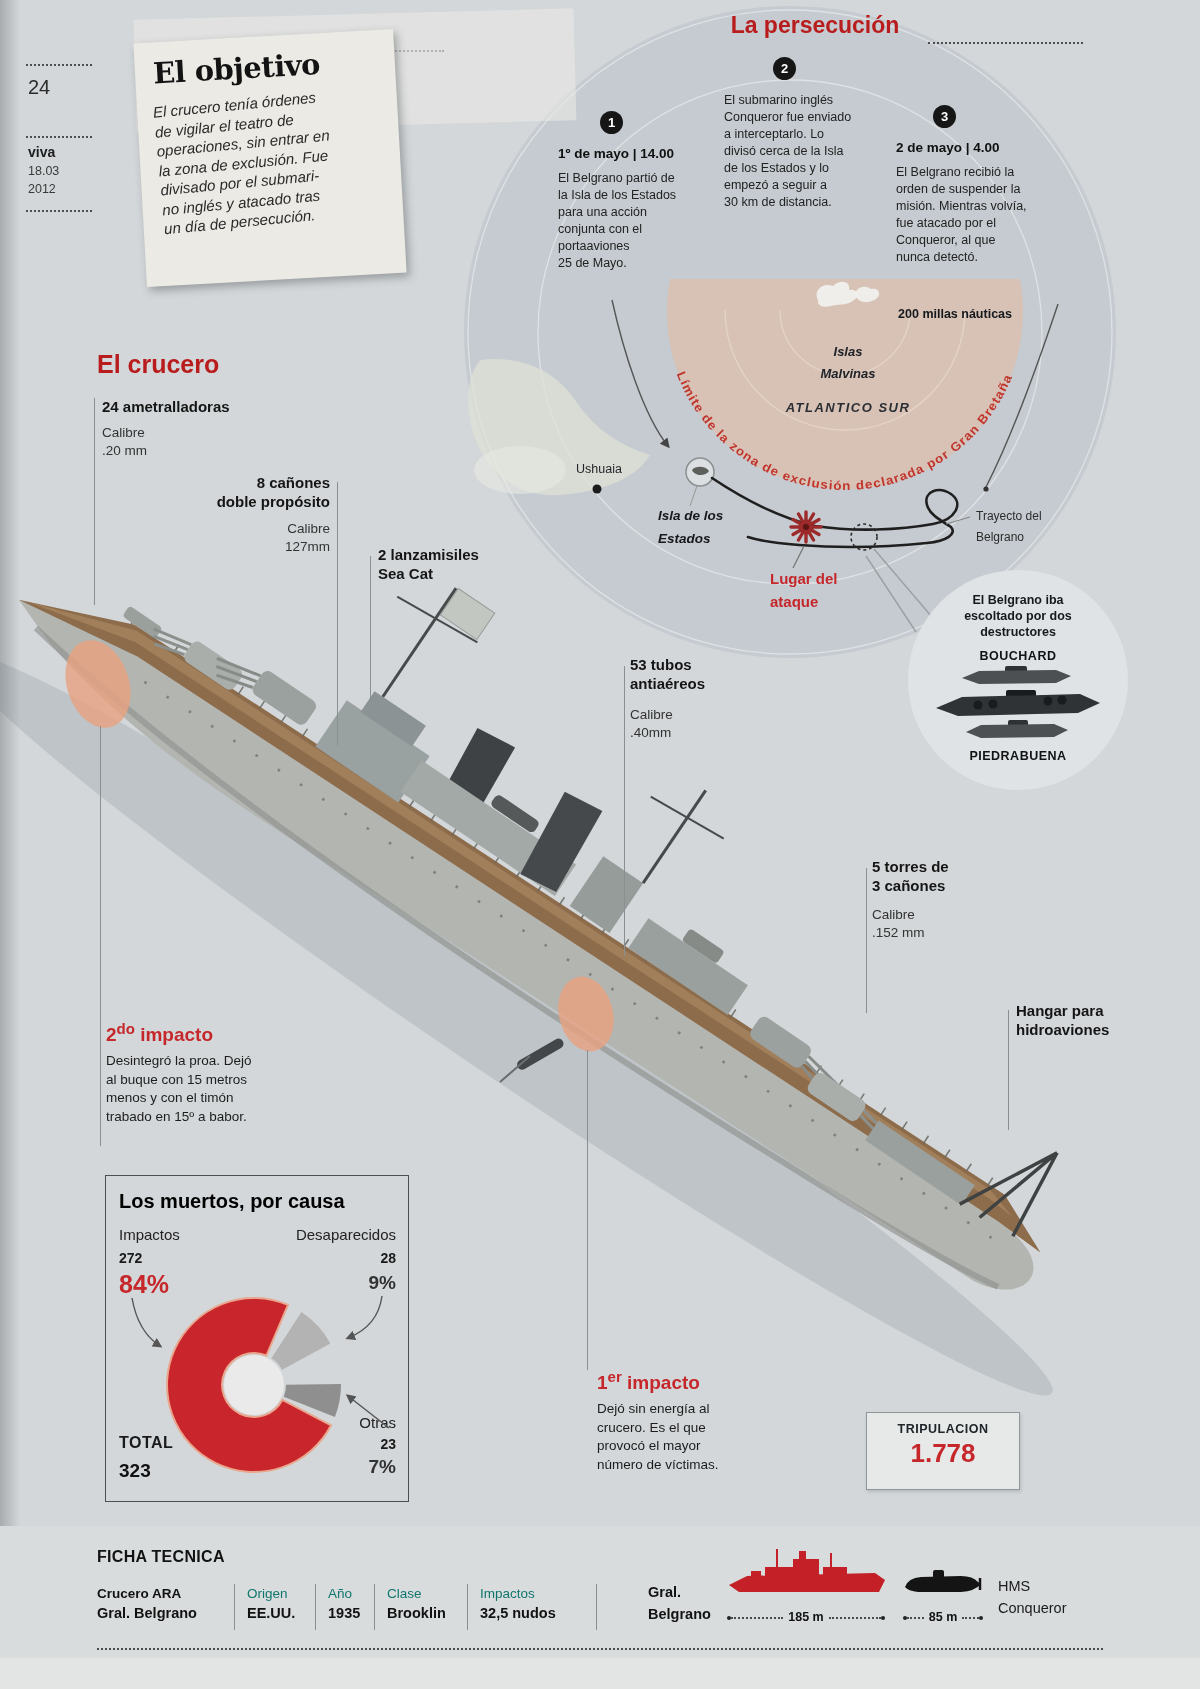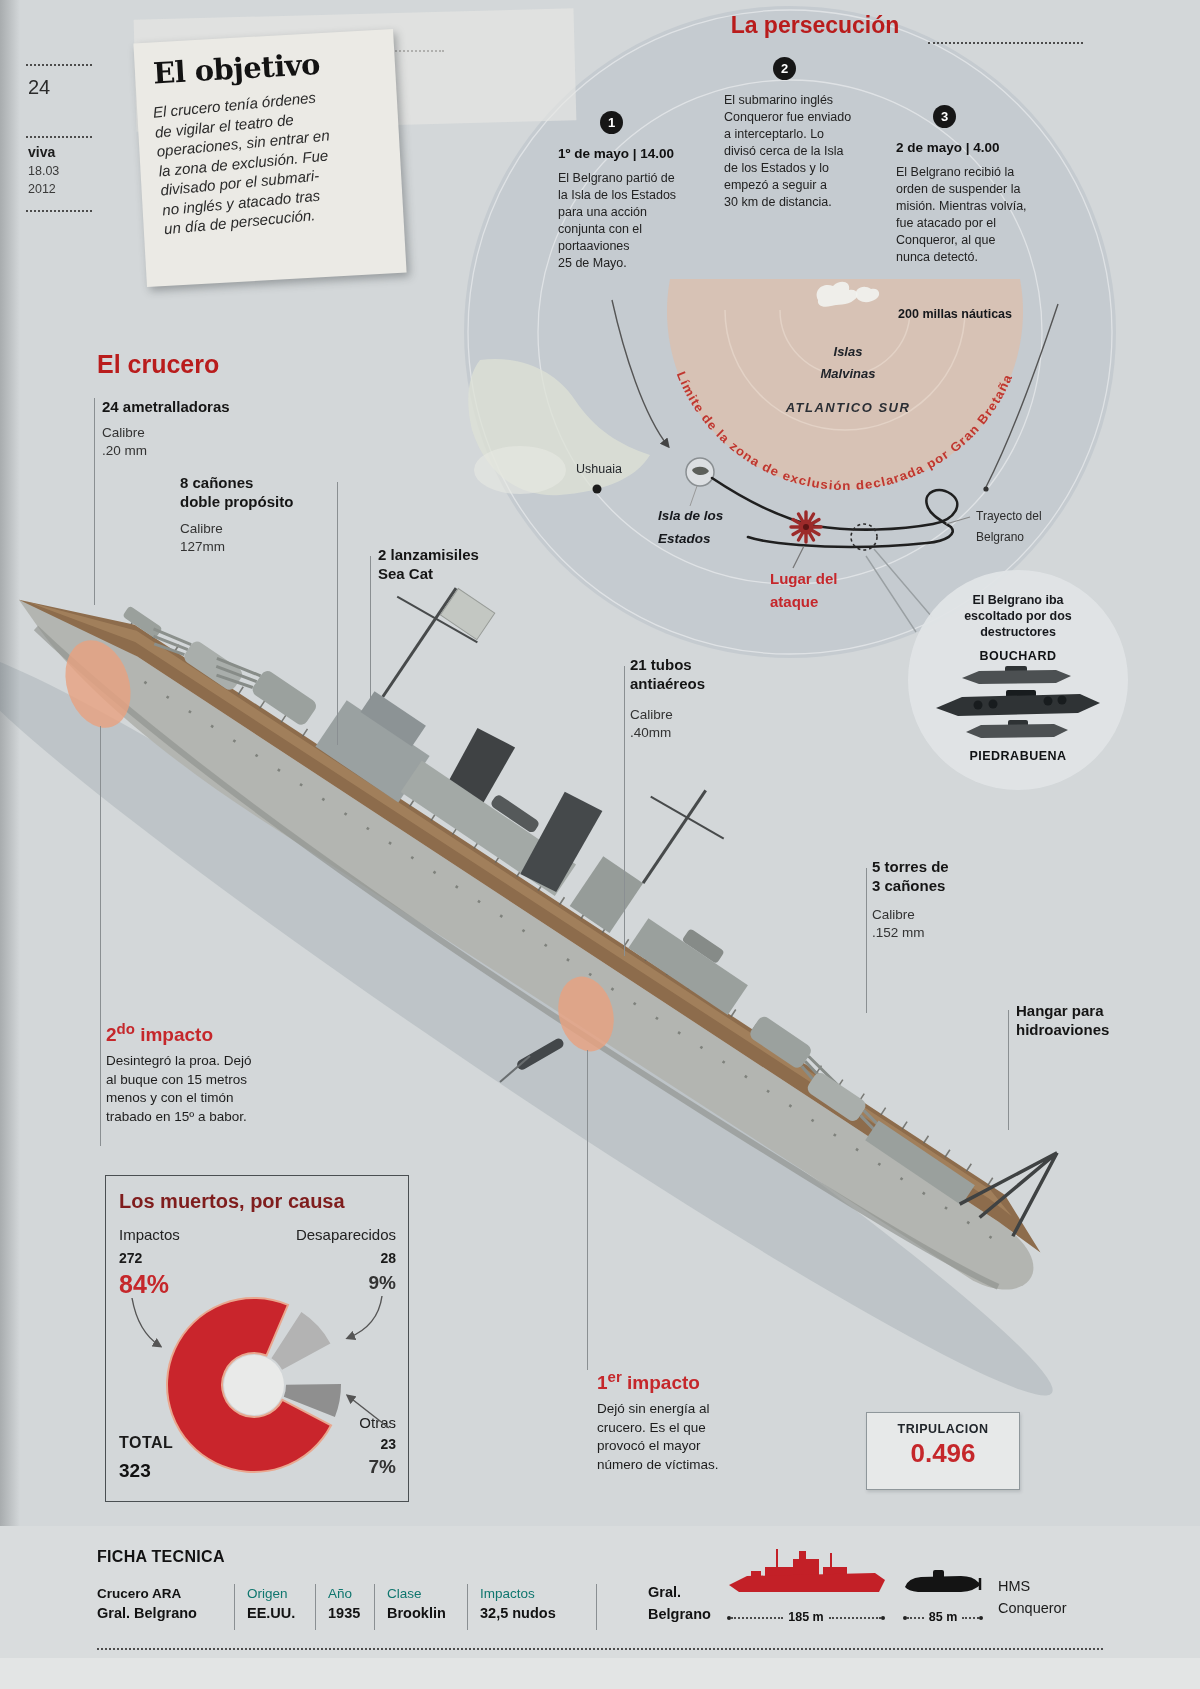--- a/index.html
+++ b/index.html
@@ -21,28 +21,28 @@
   .note-body{font-style:italic;font-size:15px;line-height:1.3;color:#2a2a2a;margin-top:8px;transform:rotate(-2.2deg)}
   
   .sec-title{font-weight:bold;color:#b91c1c}
   .badge{position:absolute;width:23px;height:23px;border-radius:50%;background:#161616;color:#fff;
          font-weight:bold;font-size:13px;display:flex;align-items:center;justify-content:center}
   .step-head{font-weight:bold;font-size:13.5px;color:#101010}
   .step-body{font-size:12.5px;line-height:1.36;color:#222}
   
   .wname{font-weight:bold;font-size:15px;color:#151515;line-height:1.25}
   .wdetail{font-size:13.5px;color:#333;line-height:1.3}
-  .right{}
+  .right{text-align:right}
   
   .imp-title{font-size:19px;font-weight:bold;color:#c5272b}
   .imp-title sup{font-size:15px}
   .imp-body{font-size:13.5px;line-height:1.38;color:#1d1d1d}
   
   .mbox{border:1.5px solid #4a4f52}
-  .m-title{font-size:20px;font-weight:bold;color:#7f1d1d}
+  .m-title{font-size:20px;font-weight:bold;color:#000000}
   .m-label{font-size:15px;color:#222}
   .m-count{font-size:14px;font-weight:bold;color:#1a1a1a}
   .m-pct-red{font-size:25px;font-weight:bold;color:#c5272b}
   .m-pct{font-size:19px;font-weight:bold;color:#333}
   .m-total-l{font-size:16px;font-weight:bold;color:#1a1a1a;letter-spacing:.5px}
   .m-total-v{font-size:19px;font-weight:bold;color:#111}
   
   .tbox{background:#e7e9e9;border:1px solid #8f979b;text-align:center;box-shadow:1px 2px 3px rgba(60,65,70,.18)}
   .t-label{font-size:12.5px;font-weight:bold;color:#20252a;letter-spacing:.5px;margin-top:9px}
   .t-value{font-size:26px;font-weight:bold;color:#c5272b;margin-top:2px}
@@ -279,21 +279,21 @@
 <div class="abs wname ml right" style="left:180px;top:474px;width:150px">8 cañones
 doble propósito</div>
 <div class="abs wdetail ml right" style="left:180px;top:520px;width:150px">Calibre
 127mm</div>
 
 <div class="vline" style="left:370px;top:556px;height:144px"></div>
 <div class="abs wname ml" style="left:378px;top:546px">2 lanzamisiles
 Sea Cat</div>
 
 <div class="vline" style="left:624px;top:666px;height:290px"></div>
-<div class="abs wname ml" style="left:630px;top:656px">21 tubos
+<div class="abs wname ml" style="left:630px;top:656px">53 tubos
 antiaéreos</div>
 <div class="abs wdetail ml" style="left:630px;top:706px">Calibre
 .40mm</div>
 
 <div class="vline" style="left:866px;top:868px;height:145px"></div>
 <div class="abs wname ml" style="left:872px;top:858px">5 torres de
 3 cañones</div>
 <div class="abs wdetail ml" style="left:872px;top:906px">Calibre
 .152 mm</div>
 
@@ -343,21 +343,21 @@
     <path d="M 276 120 Q 272 150 242 162" stroke="#555" stroke-width="1.4" fill="none" marker-end="url(#arr2)"></path>
     <path d="M 283 252 Q 260 234 242 220" stroke="#555" stroke-width="1.4" fill="none" marker-end="url(#arr2)"></path>
   <path d="M 195.4 136.0 A 87 87 0 0 1 224.4 167.4 L 176.1 193.7 A 32 32 0 0 0 165.4 182.2 Z" fill="#b3b3b3"></path>
       <path d="M 235.0 208.1 A 87 87 0 0 1 228.9 241.0 L 177.8 220.8 A 32 32 0 0 0 180.0 208.7 Z" fill="#8f8f8f"></path>
       <path d="M 225.1 249.3 A 87 87 0 1 1 182.0 128.9 L 160.5 179.5 A 32 32 0 1 0 176.4 223.8 Z" fill="#c9252c" stroke="#e9a78f" stroke-width="2"></path>
     </svg>
 </div>
 
 <div class="abs tbox" style="left:866px;top:1412px;width:152px;height:76px">
   <div class="t-label">TRIPULACION</div>
-  <div class="t-value">0.496</div>
+  <div class="t-value">1.778</div>
 </div>
 
 <div class="abs ficha-band" style="left:0;top:1526px;width:1200px;height:132px"></div>
 <div class="abs ficha-sub" style="left:0;top:1658px;width:1200px;height:31px"></div>
 <div class="abs f-title" style="left:97px;top:1548px">FICHA TECNICA</div>
 
 <div class="abs" style="left:97px;top:1586px">
   <div class="f-label bold">Crucero ARA</div>
   <div class="f-value">Gral. Belgrano</div>
 </div>

